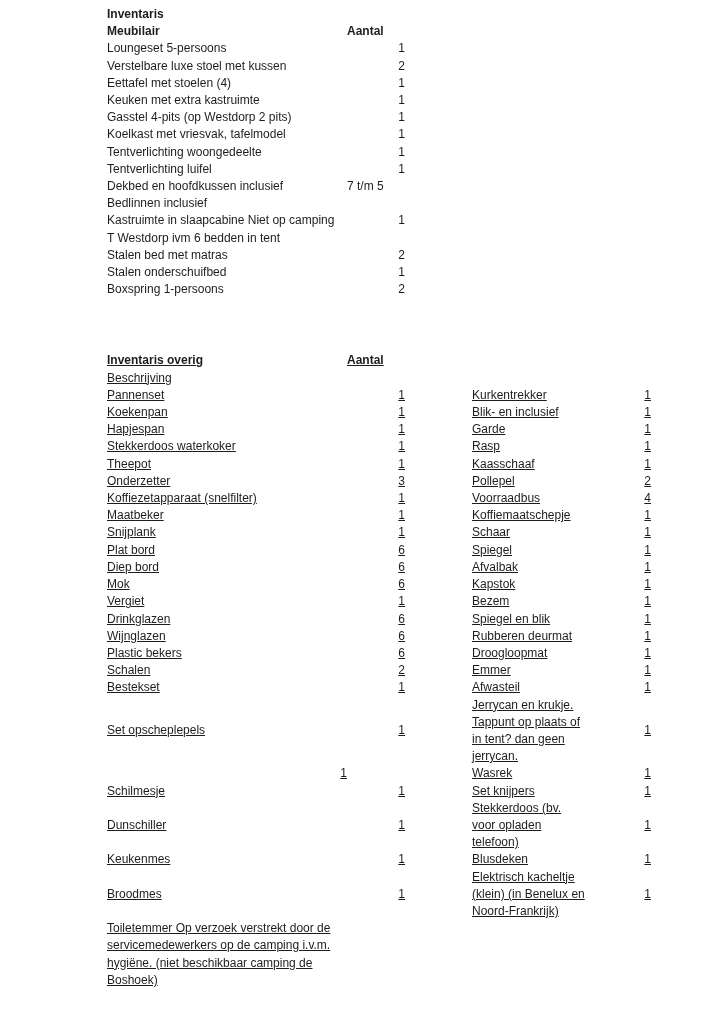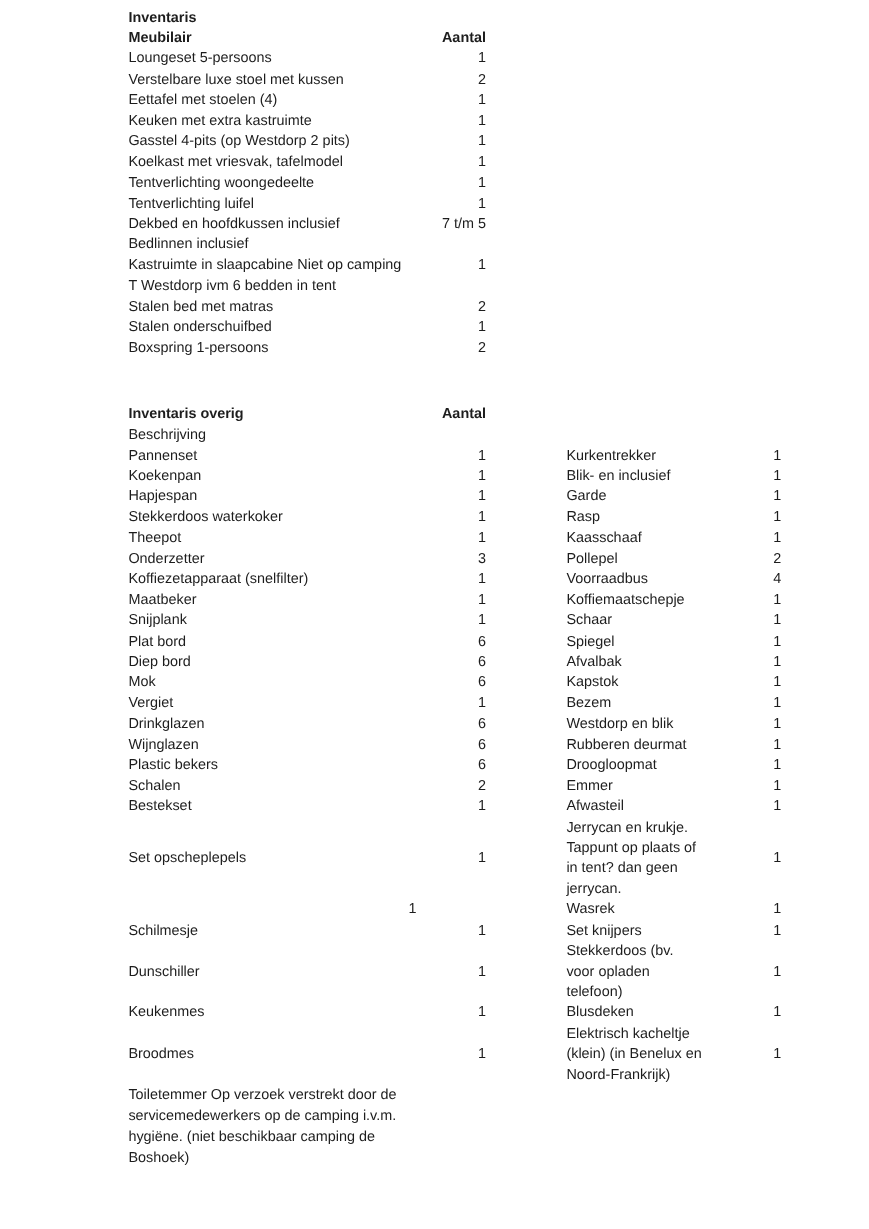--- a/index.html
+++ b/index.html
@@ -20,24 +20,24 @@
     padding: 6px 0 0 107px;
   }
   .bold { font-weight: bold; }
   .row {
     display: grid;
     grid-template-columns: 240px 58px 67px 125px 54px;
     align-items: center;
   }
   .label { white-space: pre; }
   .qty.num { text-align: right; }
-  .qty.txt { text-align: right; }
+  .qty.txt { text-align: left; }
   .r-label { grid-column: 4; white-space: pre; }
   .r-qty { grid-column: 5; }
-  .section-overig { margin-top: 38px; }
+  .section-overig { margin-top: 54px; text-decoration: underline; }
 </style>
 </head>
 <body>
 
 <div class="doc">
 
   <div class="section">
     <div class="bold label">Inventaris</div>
     <div class="row">
       <div class="bold label">Meubilair</div>
@@ -190,21 +190,21 @@
         </div>
         <div class="row">
           <div class="label">Vergiet</div>
           <div class="qty num">1</div>
           <div class="r-label">Bezem</div>
           <div class="r-qty qty num">1</div>
         </div>
         <div class="row">
           <div class="label">Drinkglazen</div>
           <div class="qty num">6</div>
-          <div class="r-label">Westdorp en blik</div>
+          <div class="r-label">Spiegel en blik</div>
           <div class="r-qty qty num">1</div>
         </div>
         <div class="row">
           <div class="label">Wijnglazen</div>
           <div class="qty num">6</div>
           <div class="r-label">Rubberen deurmat</div>
           <div class="r-qty qty num">1</div>
         </div>
         <div class="row">
           <div class="label">Plastic bekers</div>

